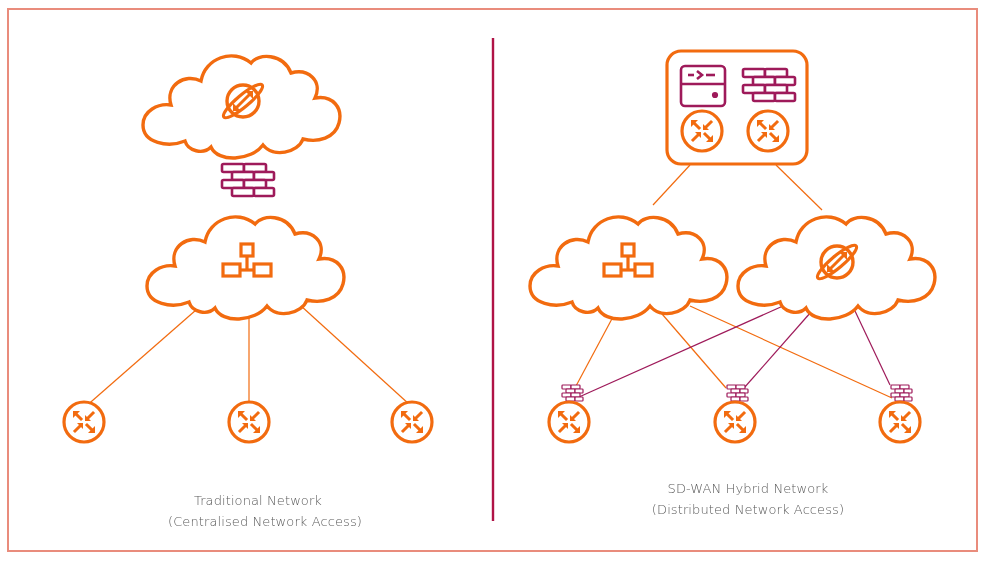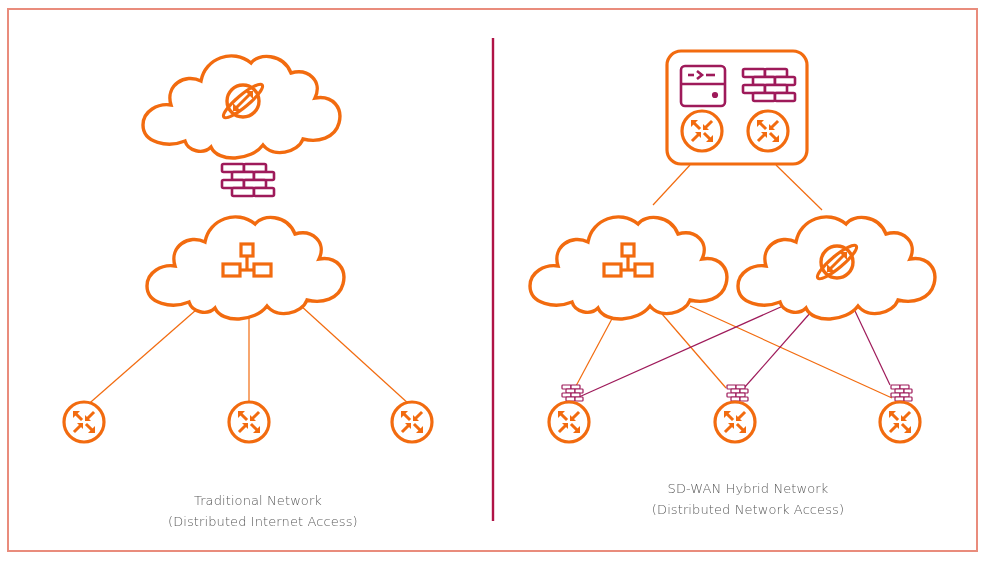--- a/index.html
+++ b/index.html
@@ -190,19 +190,19 @@
         </g>
       <g transform="translate(900,422)">
           <use href="#router-icon"></use>
         </g>
     </g>
   </g>
 </svg>
 
 <div class="caption" style="left:148px; top:490px; width:200px;">
   <div>Traditional Network</div>
-  <div>(Distributed Internet Access)</div>
+  <div>(Centralised Network Access)</div>
 </div>
 
 <div class="caption" style="left:623px; top:478px; width:230px;">
   <div>SD-WAN Hybrid Network</div>
   <div>(Distributed Network Access)</div>
 </div>
 
 </body></html>

